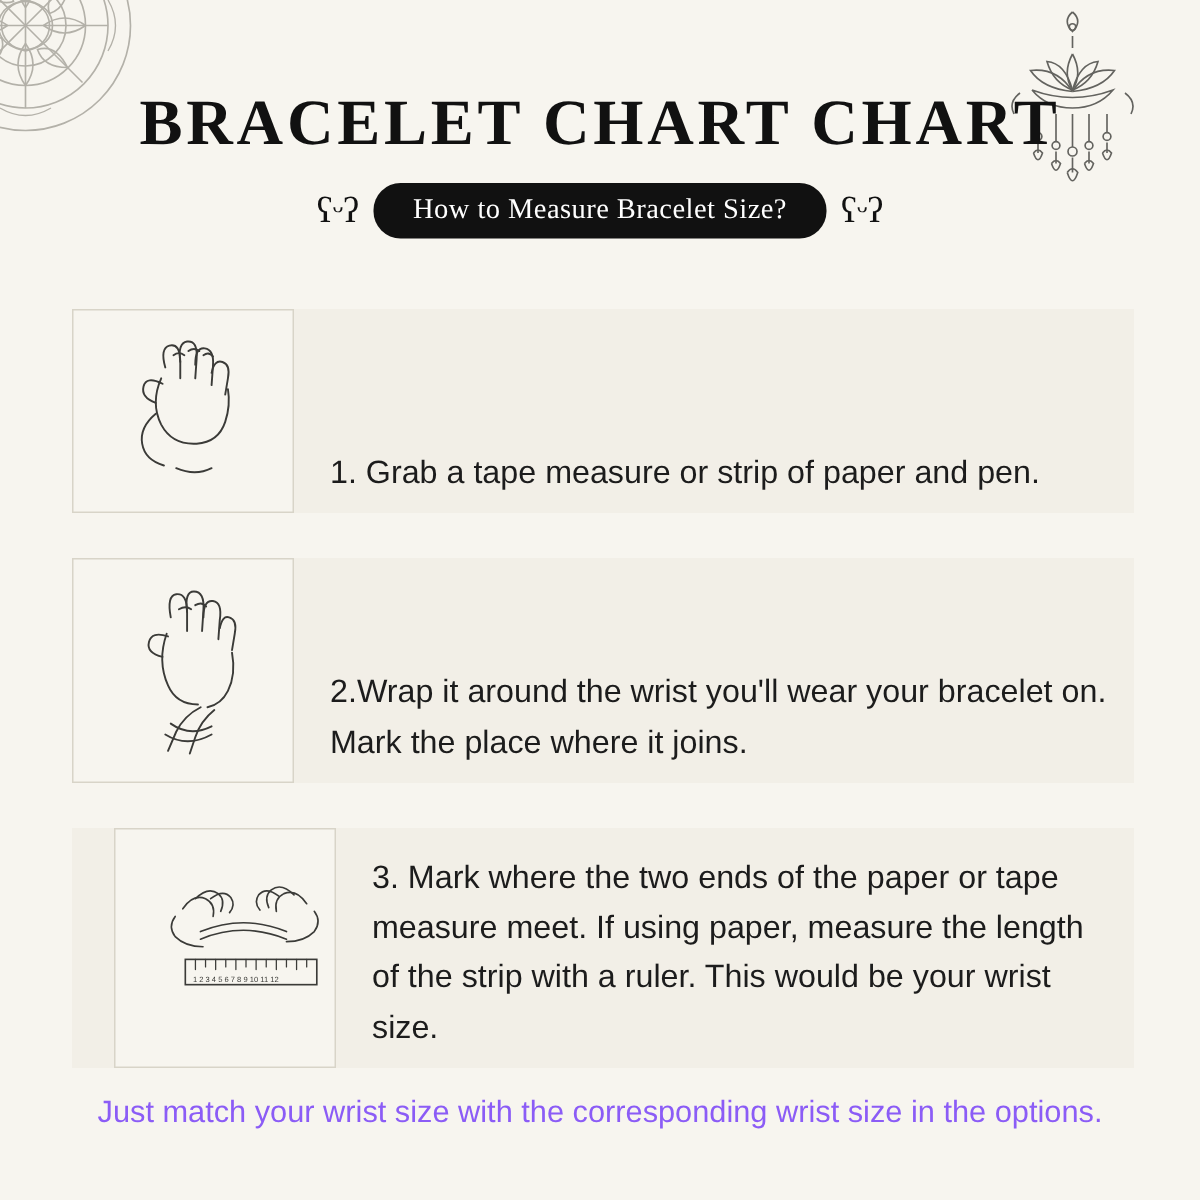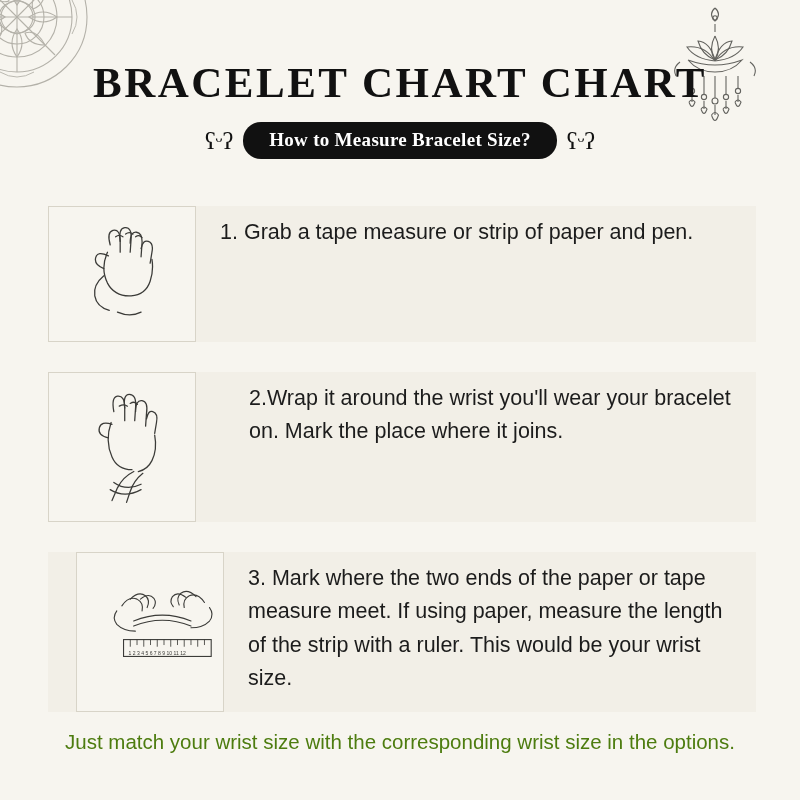--- a/index.html
+++ b/index.html
@@ -66,35 +66,35 @@
     color: #111;
     line-height: 1;
   }
   .pill {
     background: #111;
     color: #fff;
     border-radius: 18px;
     padding: 7px 26px 8px 26px;
     font-family: "Liberation Serif", serif;
     font-size: 19px;
-    font-weight: 700;
+    font-weight: 400;
     letter-spacing: .3px;
     white-space: nowrap;
   }
 
   
   .steps {
     position: absolute;
     top: 206px;
     left: 48px;
     width: 708px;
   }
   .step {
     display: flex;
-    align-items: flex-start;
+    align-items: flex-end;
     background: #f2efe7;
     margin-bottom: 30px;
   }
   .step .thumb {
     width: 148px;
     min-width: 148px;
     background: #f7f5ef;
     border: 1px solid #d8d4c8;
     box-sizing: border-box;
     display: flex;
@@ -104,31 +104,31 @@
   .step .text {
     flex: 1;
     display: flex;
     align-items: center;
     padding: 10px 18px 10px 24px;
     font-size: 21.5px;
     line-height: 1.55;
     color: #1c1c1c;
   }
   .step1 .thumb, .step1 { height: 136px; }
-  .step2 .thumb, .step2 { height: 150px; gap: 29px; }
+  .step2 .thumb, .step2 { height: 150px; }
   .step3 .thumb, .step3 { height: 160px; padding-left: 28px; }
 
   .footer {
     position: absolute;
     top: 730px;
     left: 0;
     width: 800px;
     text-align: center;
     font-size: 20.5px;
-    color: #4d7c0f;
+    color: #8b5cf6;
   }
 
   svg { display: block; }
 </style>
 </head>
 <body>
 
 <div class="mandala">
   <svg viewBox="0 0 150 150" width="150" height="150">
     <g fill="none" stroke="#7d7a70" stroke-width="1.1">

